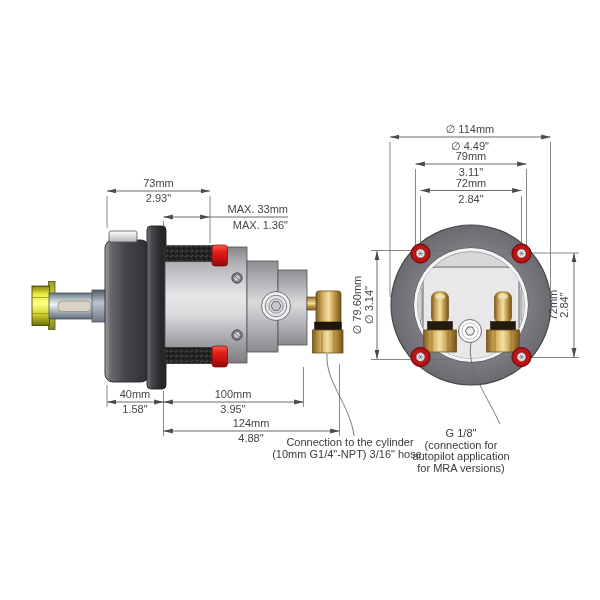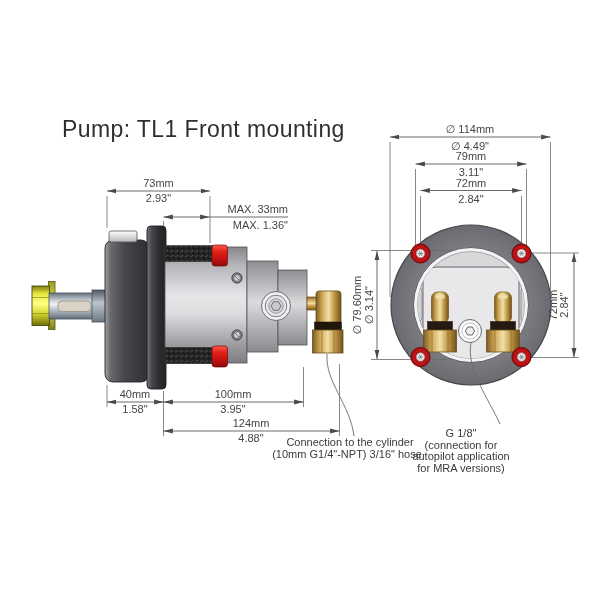--- a/index.html
+++ b/index.html
@@ -11,21 +11,20 @@
   .dimtxt{font-size:11px;fill:#454545;}
   .anntxt{font-size:11px;fill:#3a3a3a;}
   .dimln{stroke:#5a5a5a;stroke-width:.9;fill:none;}
   .extln{stroke:#6a6a6a;stroke-width:.8;fill:none;}
   .ldr{stroke:#6a6a6a;stroke-width:.9;fill:none;}
 </style>
 </head>
 <body>
 
 <div id="canvas">
-  <div id="title">Pump: TL1 Front mounting</div>
 
   <svg width="600" height="600" viewBox="0 0 600 600">
     <defs>
       <marker id="arr" viewBox="0 0 10 6" refX="9.5" refY="3" markerWidth="11" markerHeight="6.6" orient="auto-start-reverse">
         <path d="M0,0.5 L9.5,3 L0,5.5 z" fill="#4a4a4a"></path>
       </marker>
       <pattern id="knurl" width="5" height="5" patternUnits="userSpaceOnUse">
         <rect width="5" height="5" fill="#242424"></rect>
         <circle cx="1" cy="1.5" r="0.8" fill="#4e4e4e"></circle>
         <circle cx="3.5" cy="3.5" r="0.8" fill="#0d0d0d"></circle>

